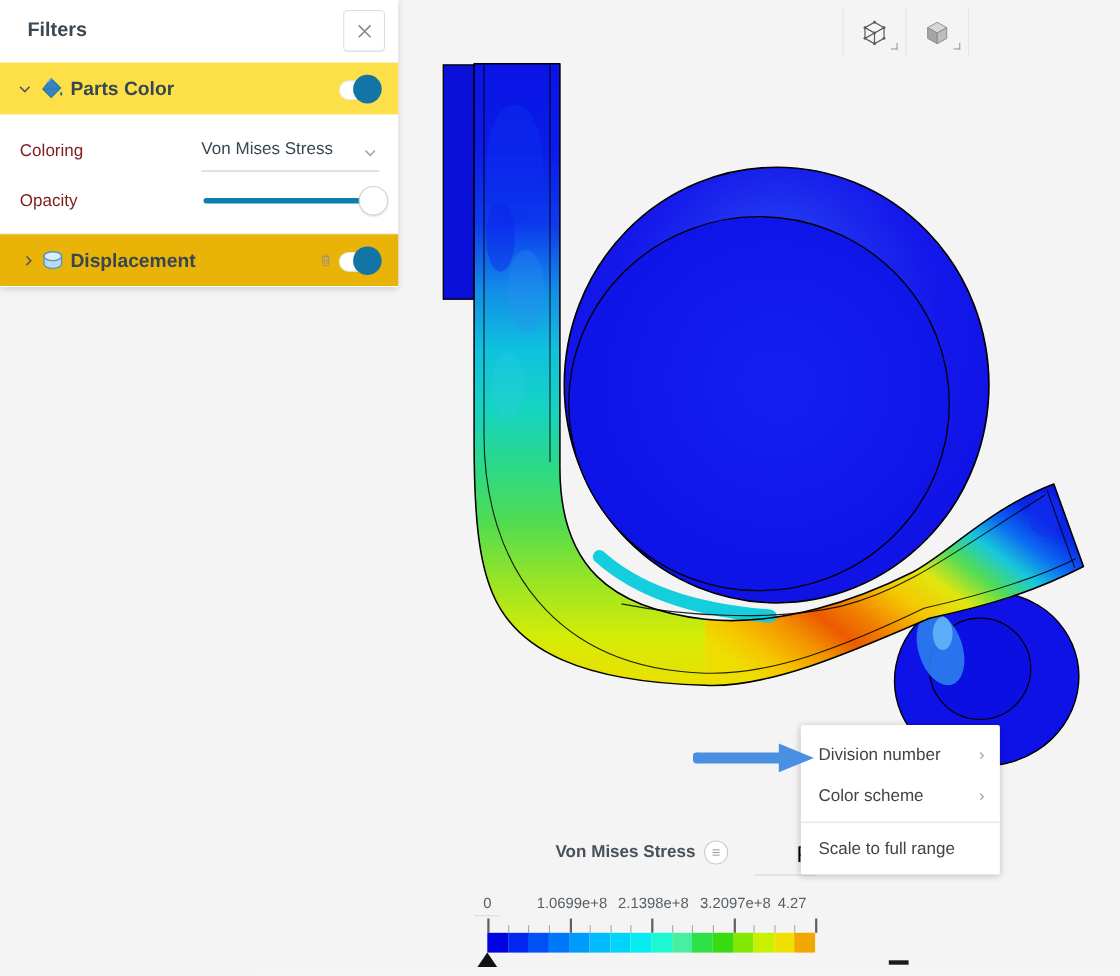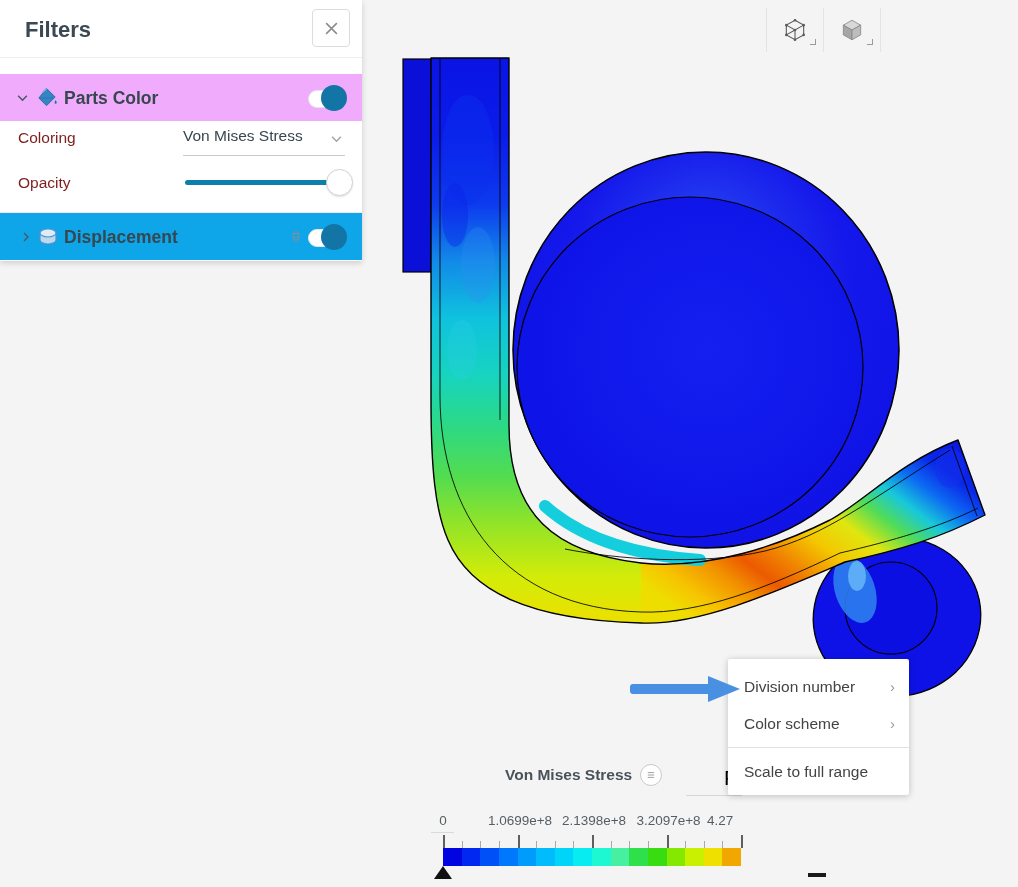--- a/index.html
+++ b/index.html
@@ -15,26 +15,26 @@
   .tb-btn{position:relative;width:56px;height:44px;border-left:1px solid #e4e4e4;
           display:flex;align-items:center;justify-content:center;cursor:pointer;background:transparent;}
   .tb-btn:last-child{border-right:1px solid #e4e4e4;}
   .corner-mark{position:absolute;right:7px;bottom:7px;width:5px;height:5px;
                border-right:1.5px solid #9a9a9a;border-bottom:1.5px solid #9a9a9a;}
 
   
   .panel{position:absolute;left:0;top:0;width:362px;height:261px;background:#fff;
          box-shadow:0 2px 6px rgba(0,0,0,.16);z-index:5;}
   .panel-header{position:relative;height:57px;border-bottom:1px solid #ededed;}
-  .panel-title{position:absolute;left:25px;top:17px;font-size:22px;font-weight:bold;color:#3c4852;}
+  .panel-title{position:absolute;left:25px;top:17px;font-size:18px;font-weight:bold;color:#3c4852;}
   .close-btn{position:absolute;right:12px;top:9px;width:38px;height:38px;border:1px solid #dcdcdc;
              border-radius:4px;background:#fff;display:flex;align-items:center;justify-content:center;cursor:pointer;}
   .section-row{position:absolute;left:0;width:362px;height:47px;cursor:pointer;}
-  .row-parts{top:74px;background:#f0abfc;}
-  .row-disp{top:213px;background:#0ea5e9;}
+  .row-parts{top:57px;background:#fde047;}
+  .row-disp{top:213px;background:#eab308;}
   .chev{position:absolute;top:50%;transform:translateY(-50%);}
   .sec-icon{position:absolute;left:36px;top:50%;transform:translateY(-50%);}
   .sec-label{position:absolute;left:64px;top:50%;transform:translateY(-50%);
              font-size:17.5px;font-weight:bold;color:#37474f;}
   .toggle{position:absolute;right:16px;top:50%;margin-top:-8px;width:36px;height:16px;background:#fff;
           border:1px solid #e6e6e6;border-radius:9px;cursor:pointer;}
   .toggle .knob{position:absolute;right:-2px;top:-6px;width:26px;height:26px;border-radius:50%;background:#1374a6;}
   .field-label{position:absolute;left:18px;font-size:15.5px;color:#7f1d1d;}
   .select{position:absolute;left:183px;top:122px;width:162px;height:33px;border-bottom:1px solid #c9c9c9;cursor:pointer;}
   .select-value{position:absolute;left:0;top:5px;font-size:15.5px;color:#37474f;}

